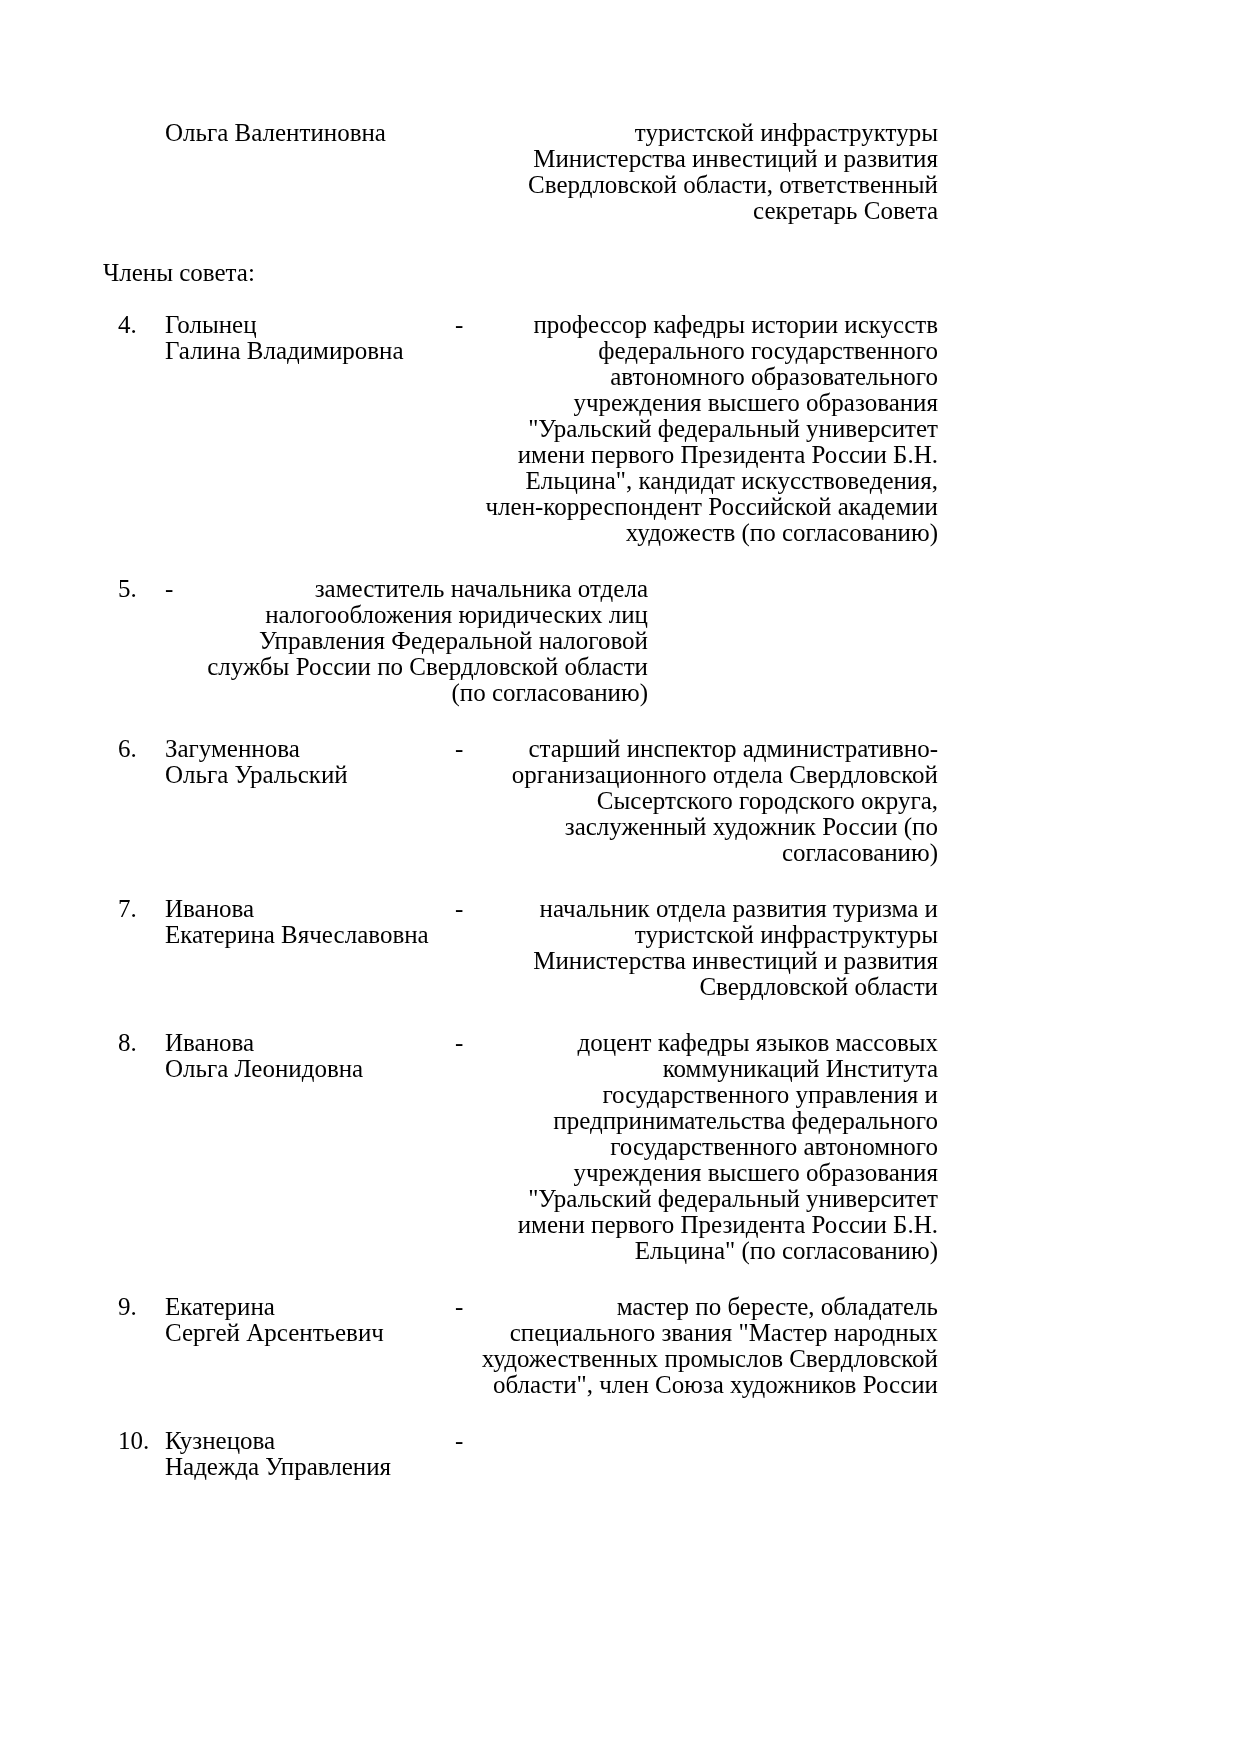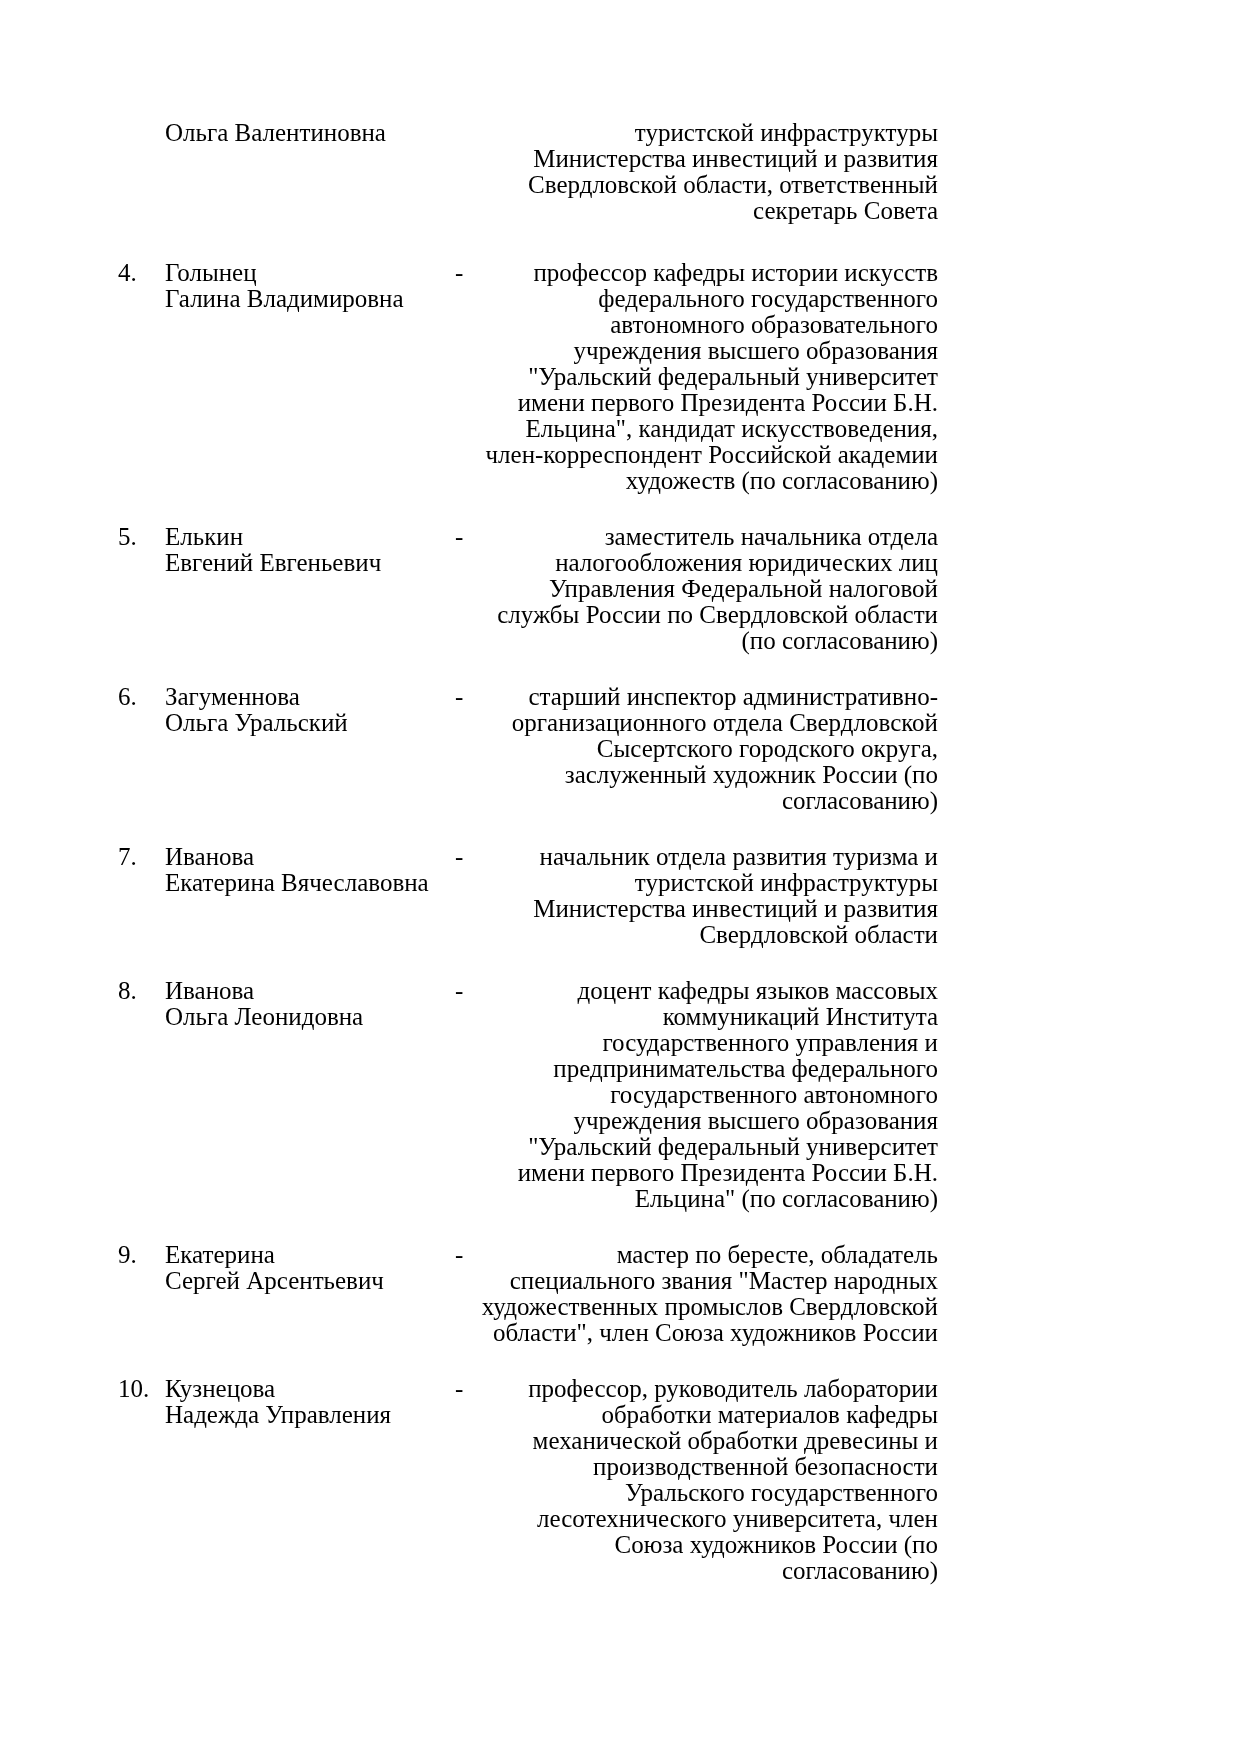--- a/index.html
+++ b/index.html
@@ -52,37 +52,34 @@
 
   <div class="row continuation">
     <div class="col-num"></div>
     <div class="col-name">
       <div>Ольга Валентиновна</div>
     </div>
     <div class="col-dash"></div>
     <div class="col-desc">туристской инфраструктуры Министерства инвестиций и развития Свердловской области, ответственный секретарь Совета</div>
   </div>
 
+  <div class="section-heading">Члены совета:</div>
 
   <div class="row">
     <div class="col-num">4.</div>
     <div class="col-name">
       <div>Голынец</div>
       <div>Галина Владимировна</div>
     </div>
     <div class="col-dash">-</div>
     <div class="col-desc">профессор кафедры истории искусств федерального государственного автономного образовательного учреждения высшего образования "Уральский федеральный университет имени первого Президента России Б.Н. Ельцина", кандидат искусствоведения, член-корреспондент Российской академии художеств (по согласованию)</div>
   </div>
 
   <div class="row">
     <div class="col-num">5.</div>
-    <div class="col-name">
-      <div>Елькин</div>
-      <div>Евгений Евгеньевич</div>
-    </div>
     <div class="col-dash">-</div>
     <div class="col-desc">заместитель начальника отдела налогообложения юридических лиц Управления Федеральной налоговой службы России по Свердловской области (по согласованию)</div>
   </div>
 
   <div class="row">
     <div class="col-num">6.</div>
     <div class="col-name">
       <div>Загуменнова</div>
       <div>Ольга Уральский</div>
     </div>
@@ -120,16 +117,15 @@
     <div class="col-desc">мастер по бересте, обладатель специального звания "Мастер народных художественных промыслов Свердловской области", член Союза художников России</div>
   </div>
 
   <div class="row">
     <div class="col-num">10.</div>
     <div class="col-name">
       <div>Кузнецова</div>
       <div>Надежда Управления</div>
     </div>
     <div class="col-dash">-</div>
-    <div class="col-desc">профессор, руководитель лаборатории обработки материалов кафедры механической обработки древесины и производственной безопасности Уральского государственного лесотехнического университета, член Союза художников России (по согласованию)</div>
   </div>
 
 </div>
 
 </body></html>

